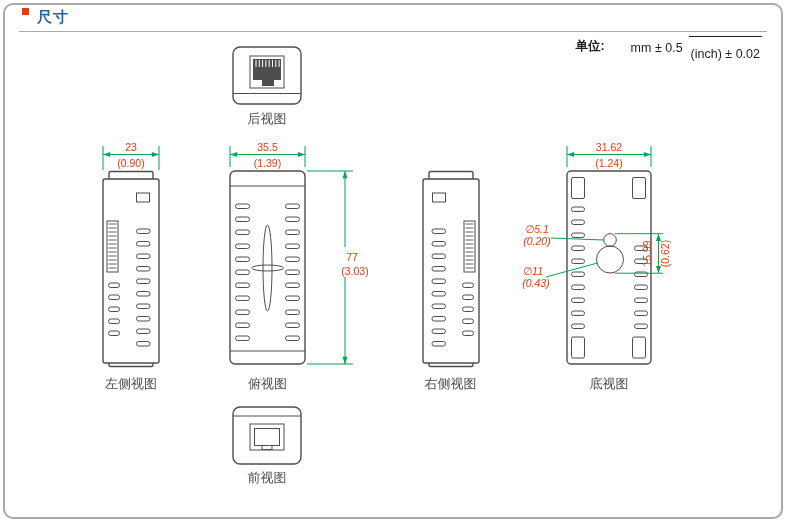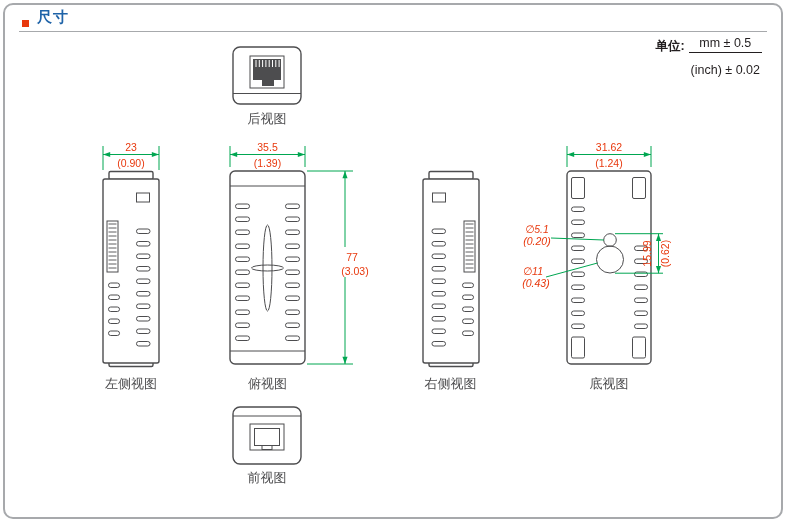--- a/index.html
+++ b/index.html
@@ -11,37 +11,37 @@
     overflow:hidden;
   }
   .frame{
     position:absolute;inset:3px;
     border:2px solid #a7a9ac;
     border-radius:10px;
     pointer-events:none;
   }
   .header{
     position:absolute;top:8px;left:22px;
-    display:flex;align-items:flex-end;gap:8px;
+    display:flex;align-items:flex-start;gap:8px;
   }
   .bullet{width:7px;height:7px;background:#e8380d;display:inline-block;}
   .title{
     color:#1f63a8;font-size:15px;font-weight:bold;letter-spacing:1px;
   }
   .divider{
     position:absolute;top:31px;left:19px;width:748px;
     border-top:1px solid #a7a9ac;
   }
   .units{
     position:absolute;top:36px;right:24px;
-    display:flex;align-items:flex-start;gap:4px;
+    display:flex;align-items:flex-start;gap:20px;
     color:#231f20;font-size:12.5px;
   }
   .units-label{font-weight:bold;padding-top:2px;}
-  .units-frac{display:inline-flex;flex-direction:column;align-items:center;text-align:center;}
+  .units-frac{display:inline-flex;flex-direction:row;align-items:center;text-align:center;}
   .units-mm{padding:0 6px 2px 6px;}
   .units-inch{border-top:1px solid #231f20;padding:10px 2px 0 2px;}
   svg{position:absolute;left:0;top:0;}
   .outline{fill:#ffffff;stroke:#4d4d4f;stroke-width:1.4;stroke-linejoin:round;}
   .thin{fill:none;stroke:#4d4d4f;stroke-width:1;}
   .slot{fill:none;stroke:#4d4d4f;stroke-width:1;}
   .tick{stroke:#4d4d4f;stroke-width:0.9;}
   .dark{fill:#4d4d4f;}
   .pin{stroke:#ffffff;stroke-width:1;}
   .dim-line{fill:none;stroke:#00a651;stroke-width:1;}

